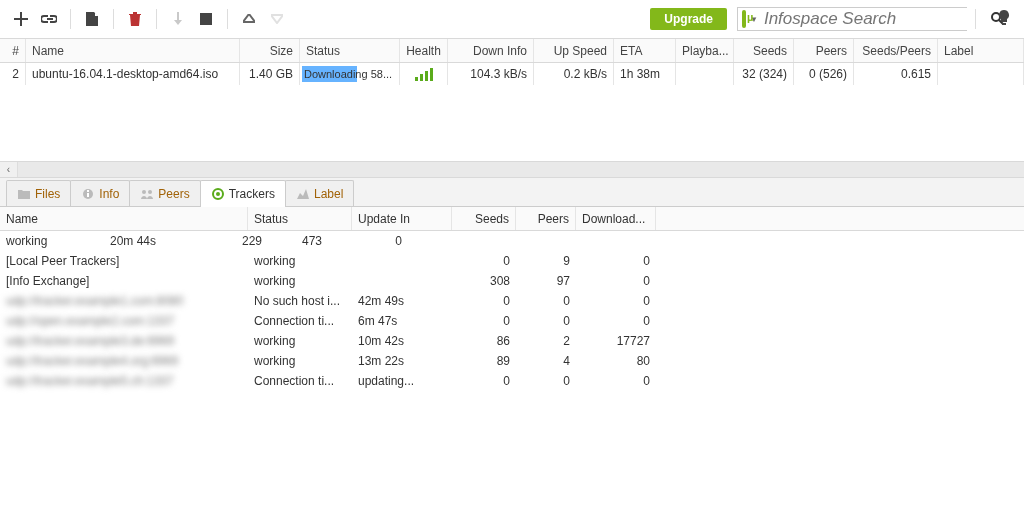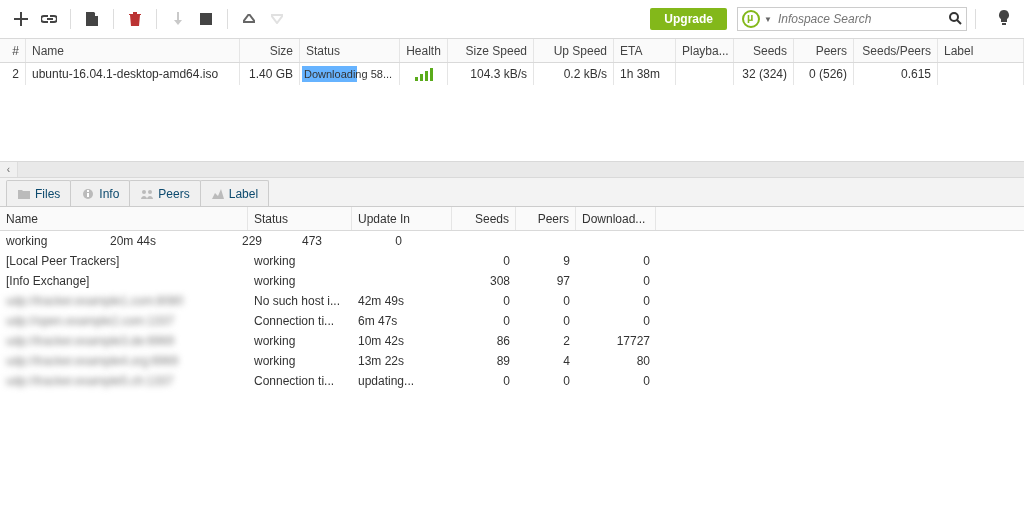--- a/index.html
+++ b/index.html
@@ -77,21 +77,21 @@
   }
   .searchbox .dd {
     font-size: 8px;
     color: #666;
     margin-right: 4px;
   }
   .searchbox input {
     flex: 1;
     border: none;
     outline: none;
-    font-size: 12px;
+    font-size: 17px;
     color: #a21caf;
     font-style: italic;
   }
   .searchbox .mag {
     width: 22px;
     text-align: center;
     cursor: pointer;
   }
   .bulb-btn {
     width: 24px;
@@ -202,21 +202,21 @@
   }
   .detail-tab {
     display: flex;
     align-items: center;
     gap: 4px;
     padding: 4px 10px;
     border: 1px solid #ccc;
     border-bottom: none;
     background: #f0f0f0;
     border-radius: 2px 2px 0 0;
-    color: #0c4a6e;
+    color: #a16207;
     cursor: pointer;
     font-size: 12px;
     margin-right: -1px;
     height: 26px;
   }
   .detail-tab.active {
     background: #fff;
     color: #333;
     position: relative;
     top: 1px;
@@ -326,21 +326,21 @@
       </svg>
   </div>
 </div>
 
 <div class="torrent-header">
   <div class="col-num">#</div>
   <div class="col-name">Name</div>
   <div class="col-size">Size</div>
   <div class="col-status">Status</div>
   <div class="col-health">Health</div>
-  <div class="col-down">Size Speed</div>
+  <div class="col-down">Down Info</div>
   <div class="col-up">Up Speed</div>
   <div class="col-eta">ETA</div>
   <div class="col-playba">Playba...</div>
   <div class="col-seeds">Seeds</div>
   <div class="col-peers">Peers</div>
   <div class="col-sp">Seeds/Peers</div>
   <div class="col-label">Label</div>
 </div>
 
 <div class="torrent-body">
@@ -400,20 +400,29 @@
   <div class="detail-tab">
     <span class="tab-icon">
       <svg width="14" height="10">
           <circle cx="4" cy="3" r="2" fill="#bbb"></circle>
           <circle cx="10" cy="3" r="2" fill="#bbb"></circle>
           <path d="M1 10c0-2 2-3 3-3s3 1 3 3m0 0c0-2 2-3 3-3s3 1 3 3" fill="#bbb"></path>
         </svg>
     </span>
     <span>Peers</span>
   </div>
+  <div class="detail-tab active">
+    <span class="tab-icon">
+      <svg width="14" height="14">
+          <circle cx="7" cy="7" r="5" fill="none" stroke="#5aab1b" stroke-width="2"></circle>
+          <circle cx="7" cy="7" r="2" fill="#5aab1b"></circle>
+        </svg>
+    </span>
+    <span>Trackers</span>
+  </div>
   <div class="detail-tab">
     <span class="tab-icon">
       <svg width="12" height="10">
           <path d="M0 10L3 4l3 3 3-7 3 10z" fill="#bbb"></path>
         </svg>
     </span>
     <span>Label</span>
   </div>
 </div>
 

